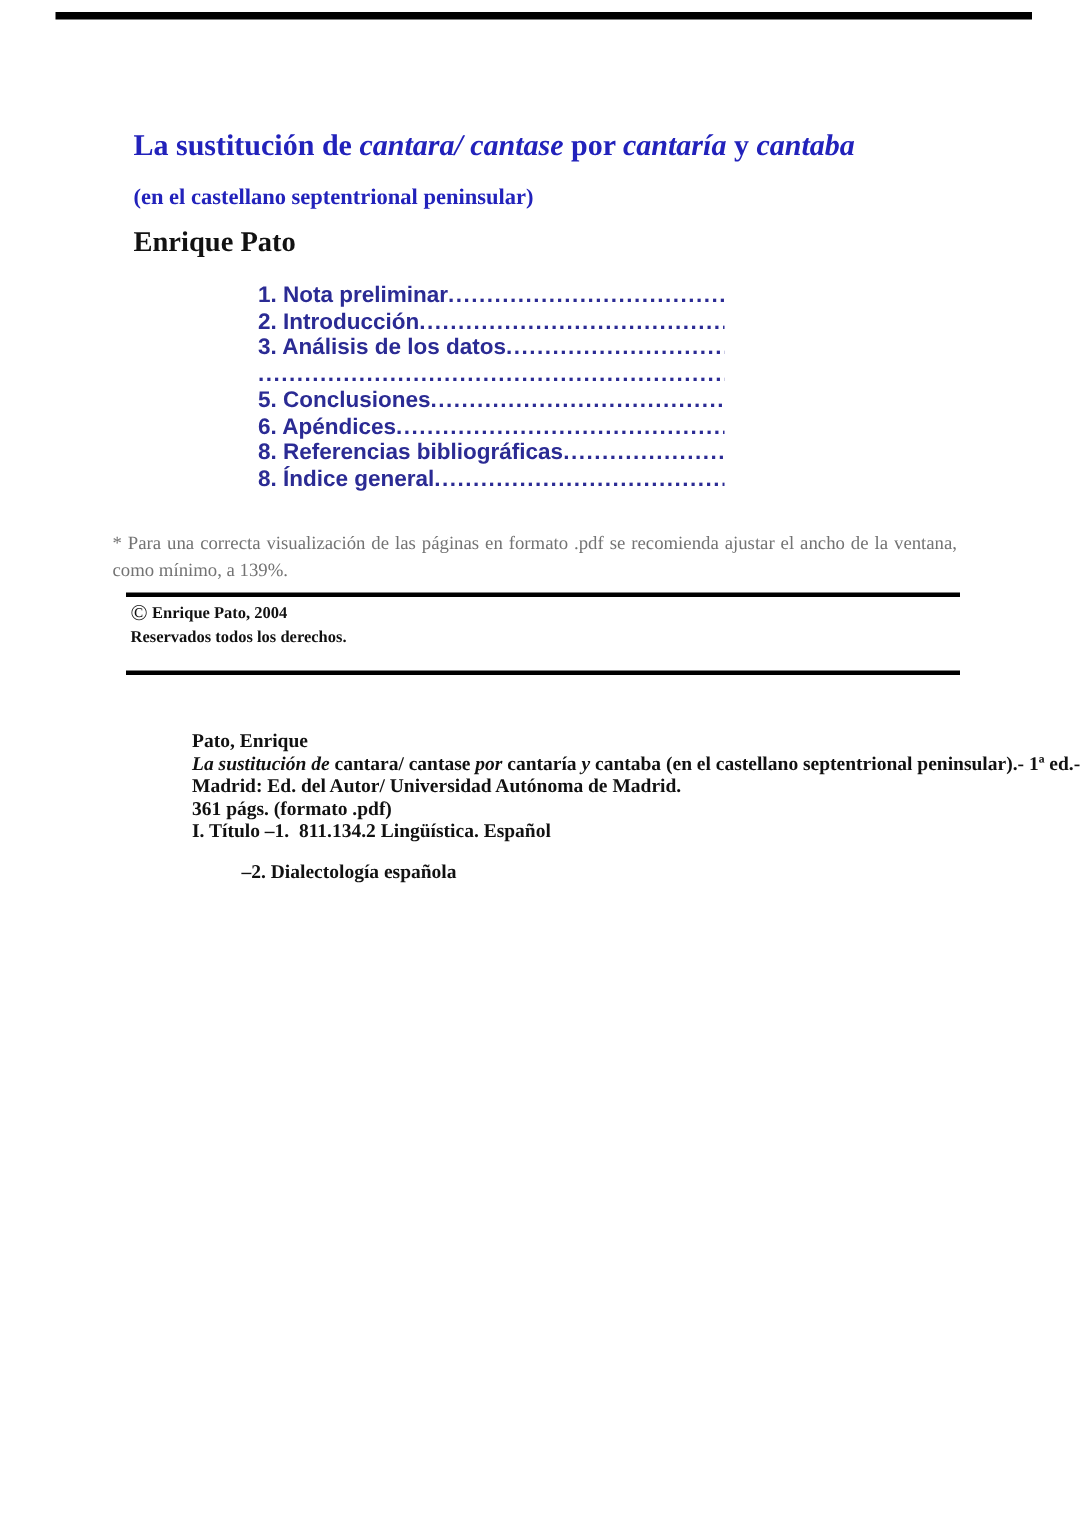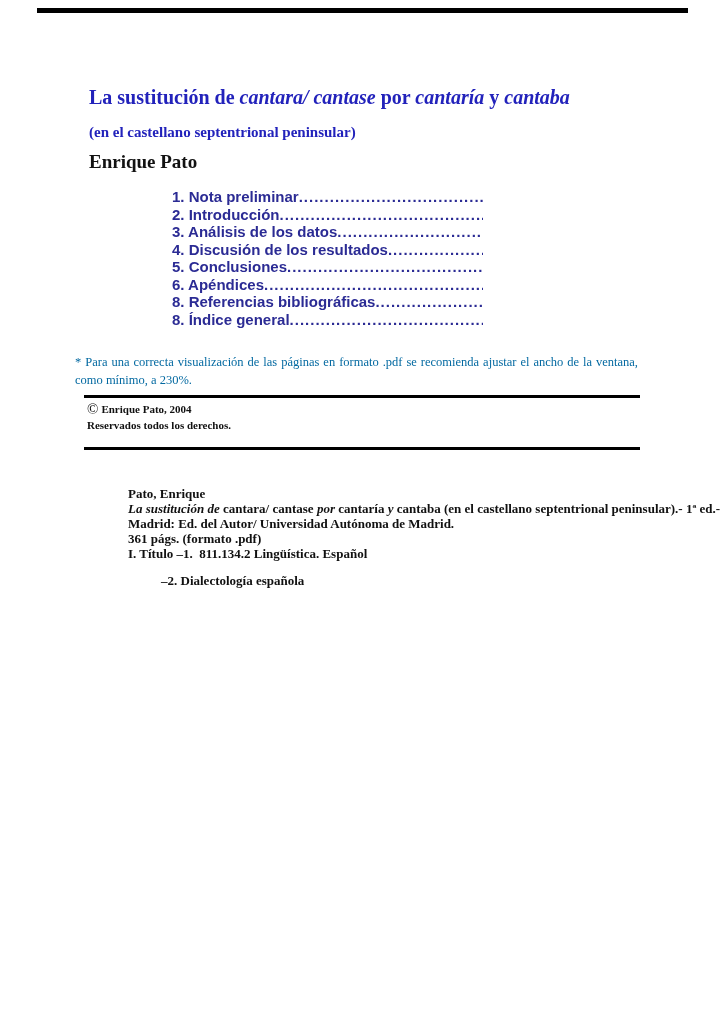--- a/index.html
+++ b/index.html
@@ -59,21 +59,21 @@
     overflow: hidden;
     white-space: nowrap;
     letter-spacing: 1px;
   }
   .note {
     position: absolute;
     left: 75px; top: 354px;
     width: 563px;
     font-size: 12.5px;
     line-height: 17.5px;
-    color: #0369a1;
+    color: #737373;
   }
   .note-line1 { text-align: justify; text-align-last: justify; }
   .hrule {
     position: absolute;
     left: 84px;
     width: 556px; height: 3px;
     background: #000000;
   }
   .rule-1 { top: 395px; }
   .rule-2 { top: 447px; }
@@ -121,21 +121,20 @@
       </div>
       <div class="toc-row">
         <span class="toc-label">2. Introducción</span>
         <span class="toc-leader">........................................................................................................................................................................................................</span>
       </div>
       <div class="toc-row">
         <span class="toc-label">3. Análisis de los datos</span>
         <span class="toc-leader">........................................................................................................................................................................................................</span>
       </div>
       <div class="toc-row">
-        <span class="toc-label">4. Discusión de los resultados</span>
         <span class="toc-leader">........................................................................................................................................................................................................</span>
       </div>
       <div class="toc-row">
         <span class="toc-label">5. Conclusiones</span>
         <span class="toc-leader">........................................................................................................................................................................................................</span>
       </div>
       <div class="toc-row">
         <span class="toc-label">6. Apéndices</span>
         <span class="toc-leader">........................................................................................................................................................................................................</span>
       </div>
@@ -144,21 +143,21 @@
         <span class="toc-leader">........................................................................................................................................................................................................</span>
       </div>
       <div class="toc-row">
         <span class="toc-label">8. Índice general</span>
         <span class="toc-leader">........................................................................................................................................................................................................</span>
       </div>
     </div>
 
   <div class="note">
     <div class="note-line1">* Para una correcta visualización de las páginas en formato .pdf se recomienda ajustar el ancho de la ventana,</div>
-    <div class="note-line2">como mínimo, a 230%.</div>
+    <div class="note-line2">como mínimo, a 139%.</div>
   </div>
 
   <div class="hrule rule-1"></div>
 
   <div class="copyright">
     <div><span class="csym">©</span><span>Enrique Pato, 2004</span></div>
     <div>Reservados todos los derechos.</div>
   </div>
 
   <div class="hrule rule-2"></div>

